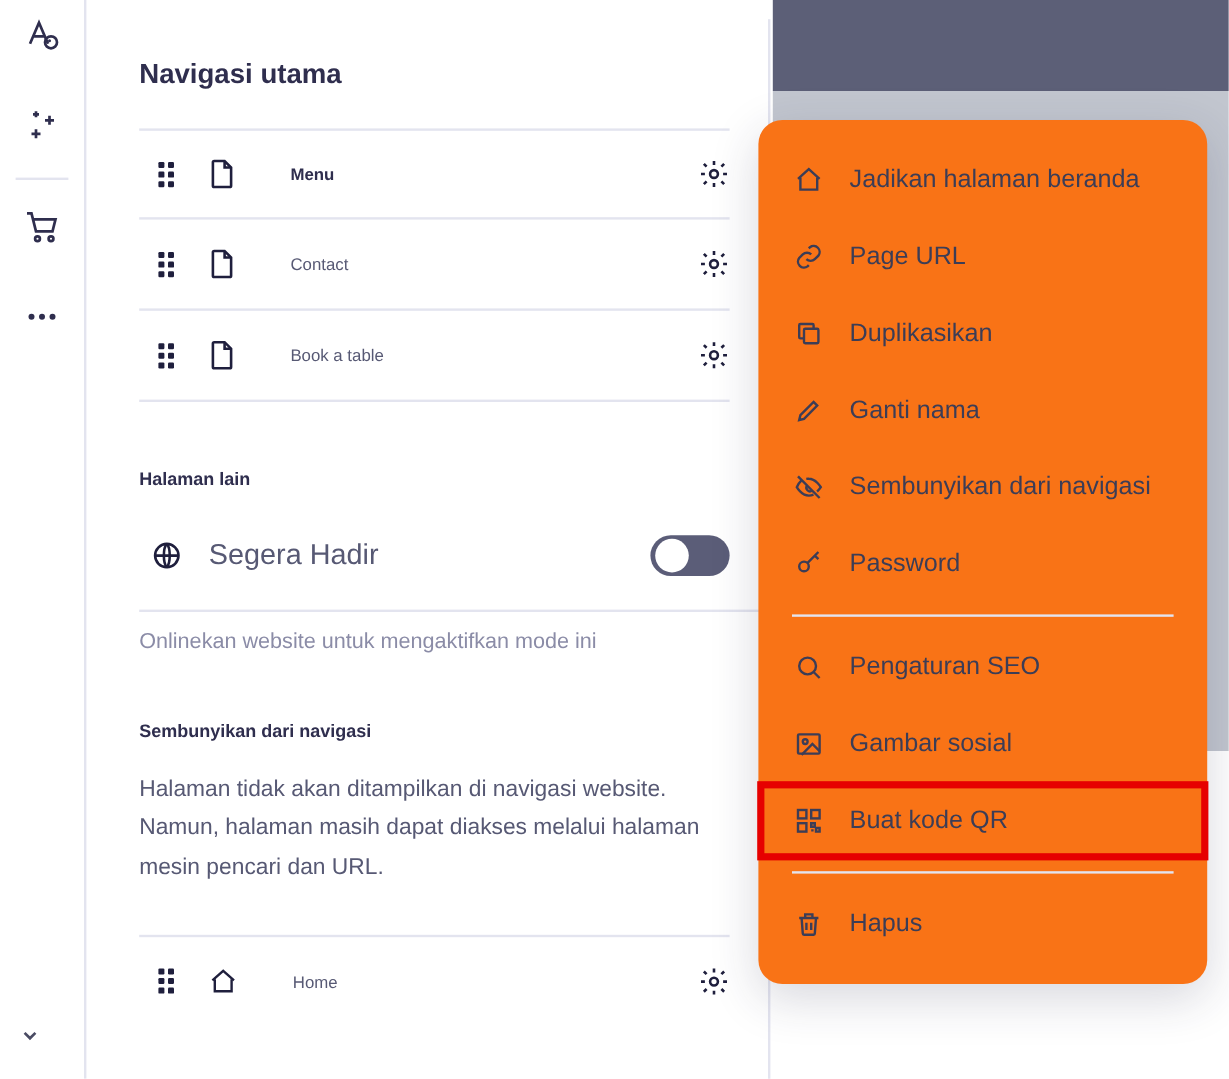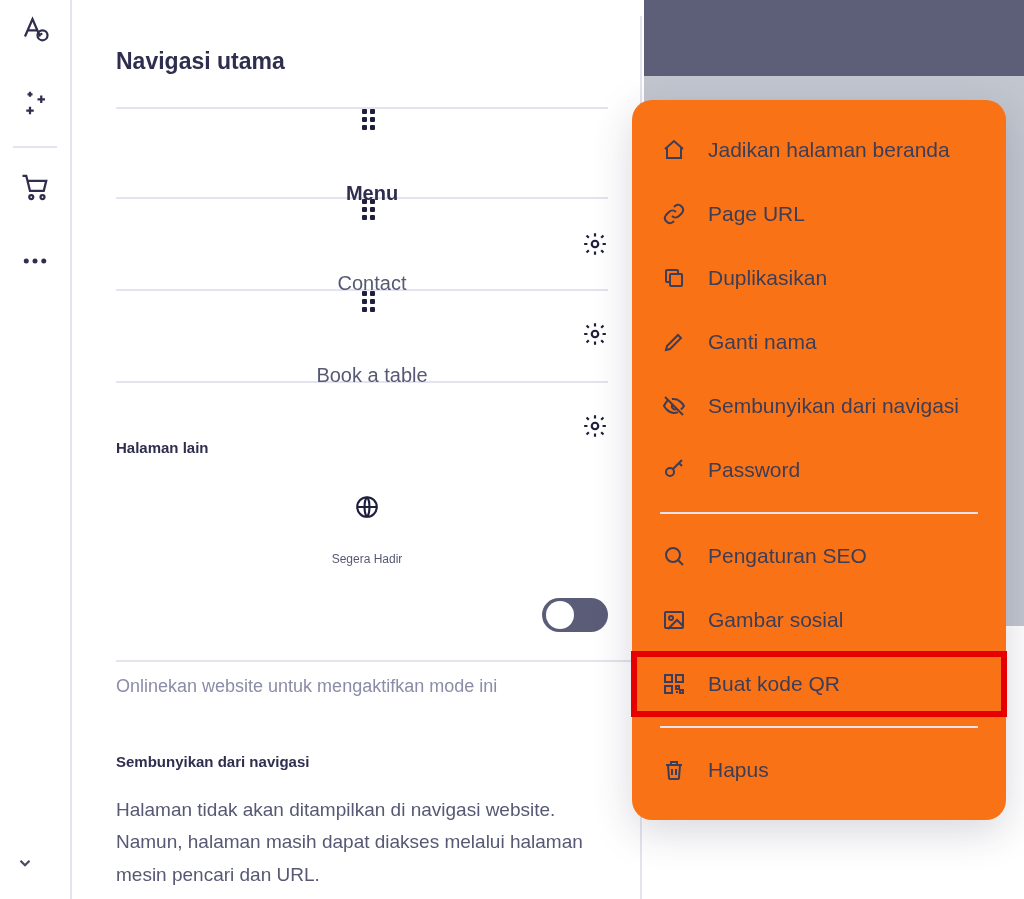--- a/index.html
+++ b/index.html
@@ -28,46 +28,45 @@
   
   .panel{
     position:absolute;left:72px;top:16px;width:570px;height:100%;
     border-right:2px solid var(--line);
     padding:20px 0 0 44px;
   }
   .panel h2{font-size:23px;font-weight:700;color:var(--text-dark);margin:12px 0 32px 0;}
 
   .nav-list{padding-right:32px;}
   .nav-row{
-    display:flex;align-items:center;height:92px;
+    display:flex;align-items:center;height:76px;
     border-bottom:2px solid var(--line);
     gap:26px;
-    font-size:20px;
-    flex-direction:column;
+    font-size:14px;
   }
   .nav-row:first-child{border-top:2px solid var(--line);}
   .nav-row.bold .nav-label{font-weight:700;color:var(--text-dark);}
   .nav-label{color:var(--text-body);flex:1;padding-left:20px;}
 
   .drag-handle{width:16px;display:flex;flex-wrap:wrap;gap:3px;margin-left:16px;}
   .drag-handle span{width:5px;height:5px;background:#1f1f3d;border-radius:1px;}
 
   .page-icon,.home-icon,.gear-icon{stroke:#1f1f3d;fill:none;stroke-width:2;}
   .gear-btn{margin-left:auto;display:flex;align-items:center;cursor:pointer;}
 
   
   .sec-title{font-size:15px;font-weight:700;color:var(--text-dark);margin:56px 0 24px 0;}
   .sec-desc{font-size:19px;line-height:1.7;color:var(--text-body);max-width:480px;margin:12px 0 40px 0;}
   .sec-note{font-size:18px;color:var(--text-muted);margin:14px 0 0 0;}
 
   .cs-row{
-    display:flex;align-items:center;gap:32px;
+    display:flex;align-items:center;gap:22px;
     padding:14px 32px 28px 10px;
     border-bottom:2px solid var(--line);
-    font-size:12px;color:var(--text-body);flex-direction:column;
+    font-size:24px;color:var(--text-body);
   }
   .switch{width:66px;height:34px;border-radius:20px;background:var(--switch-off);position:relative;margin-left:auto;}
   .switch::after{content:"";position:absolute;left:4px;top:3px;width:28px;height:28px;background:#fff;border-radius:50%;}
 
   
   .preview{
     position:absolute;left:644px;top:0;right:0;height:100%;
     background:linear-gradient(#5c5f77 0 76px, #c2c6cf 76px 626px, #ffffff 626px 100%);
   }
   .preview-chevron{position:absolute;left:16px;top:854px;color:#4a4b63;}

